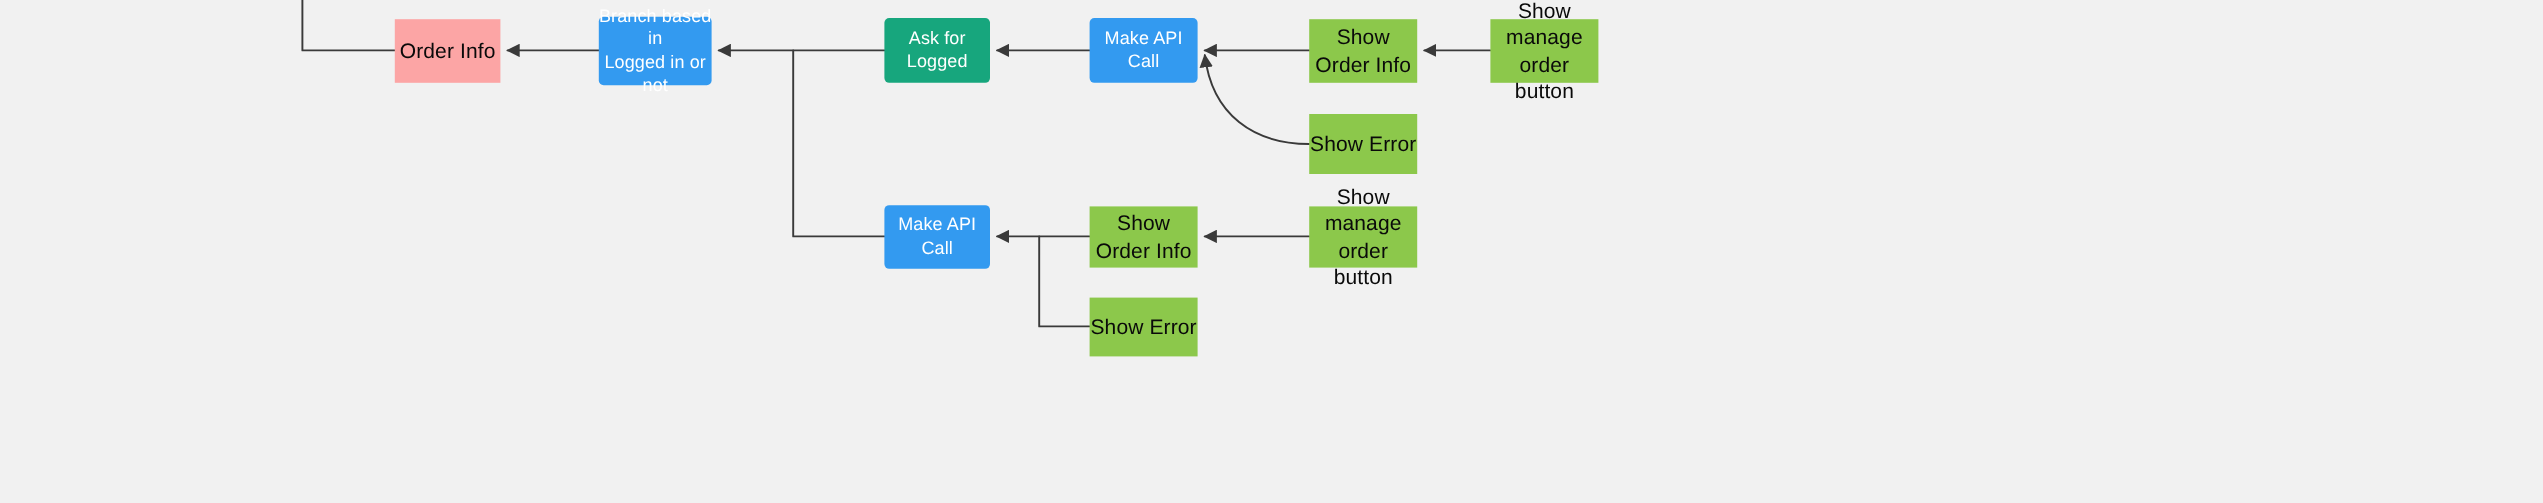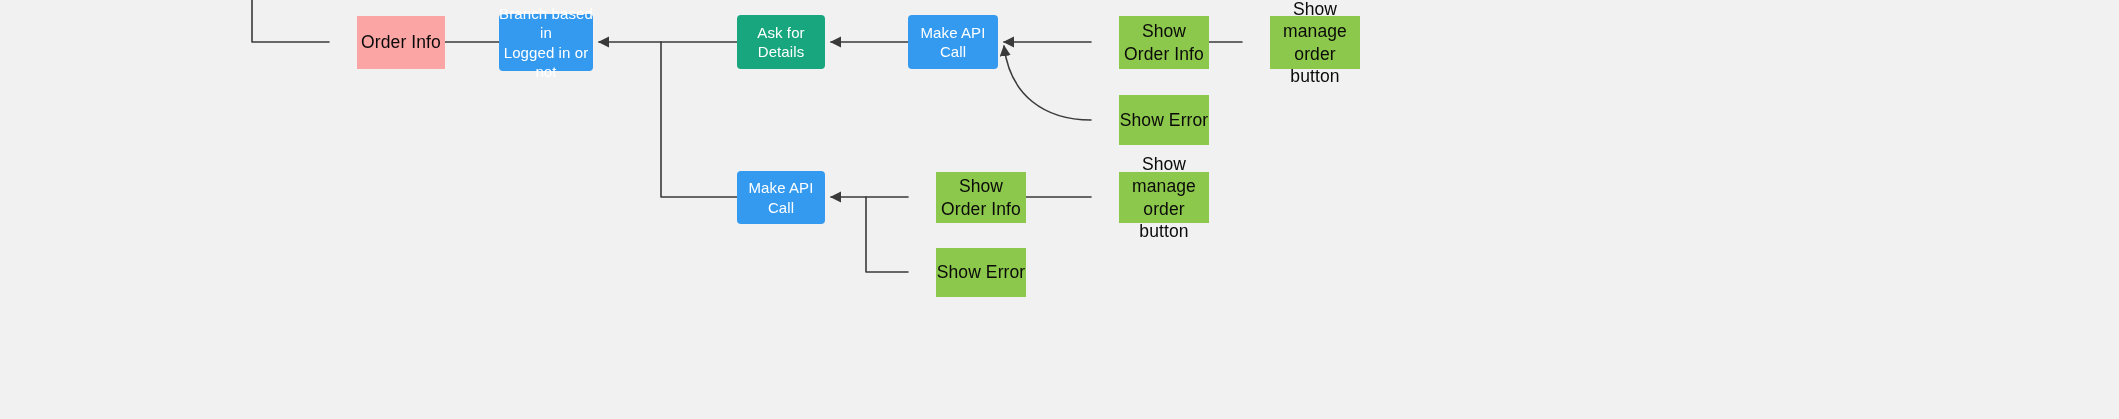--- a/index.html
+++ b/index.html
@@ -39,21 +39,20 @@
     justify-content: center;
     text-align: center;
     line-height: 1.28;
     white-space: pre-line;
     letter-spacing: 0.1px;
   }
   .node-rect {
     border-radius: 0;
     color: #0a0a0a;
     font-size: 17.5px;
-    margin-left: 28px;
   }
   .node-round {
     border-radius: 4px;
     color: #ffffff;
     font-size: 15px;
   }
 </style>
 </head>
 <body>
 
@@ -95,21 +94,21 @@
   <div class="node node-rect" style="left:329px; top:16px; width:88px; height:53px; background:#fca5a5; color:#0a0a0a;">
     <span>Order Info</span>
   </div>
 
   <div class="node node-round" style="left:499px; top:14px; width:94px; height:57px; background:#339af0; color:#ffffff;">
     <span>Branch based in
 Logged in or not</span>
   </div>
 
   <div class="node node-round" style="left:737px; top:15px; width:88px; height:54px; background:#17a67d; color:#ffffff;">
-    <span>Ask for Details</span>
+    <span>Ask for Logged</span>
   </div>
 
   <div class="node node-round" style="left:908px; top:15px; width:90px; height:54px; background:#339af0; color:#ffffff;">
     <span>Make API Call</span>
   </div>
 
   <div class="node node-rect" style="left:1091px; top:16px; width:90px; height:53px; background:#8cc84b; color:#0a0a0a;">
     <span>Show Order Info</span>
   </div>
 

